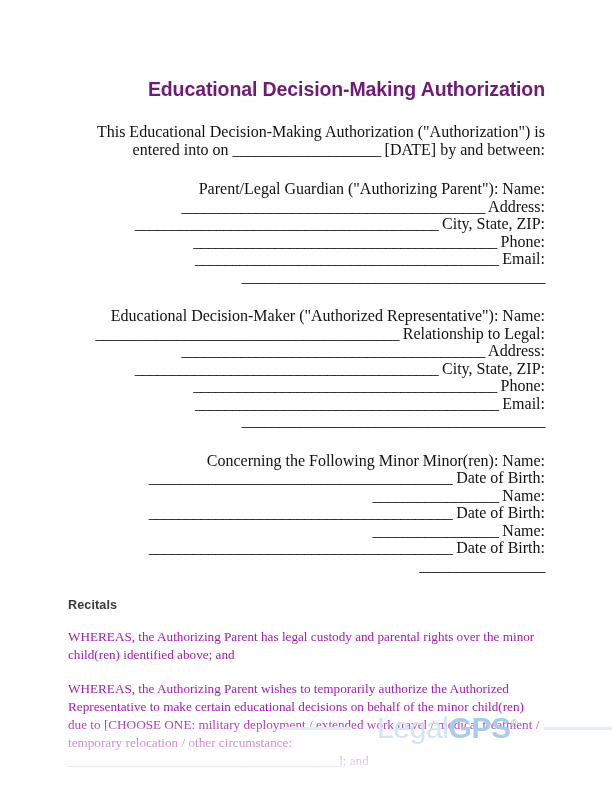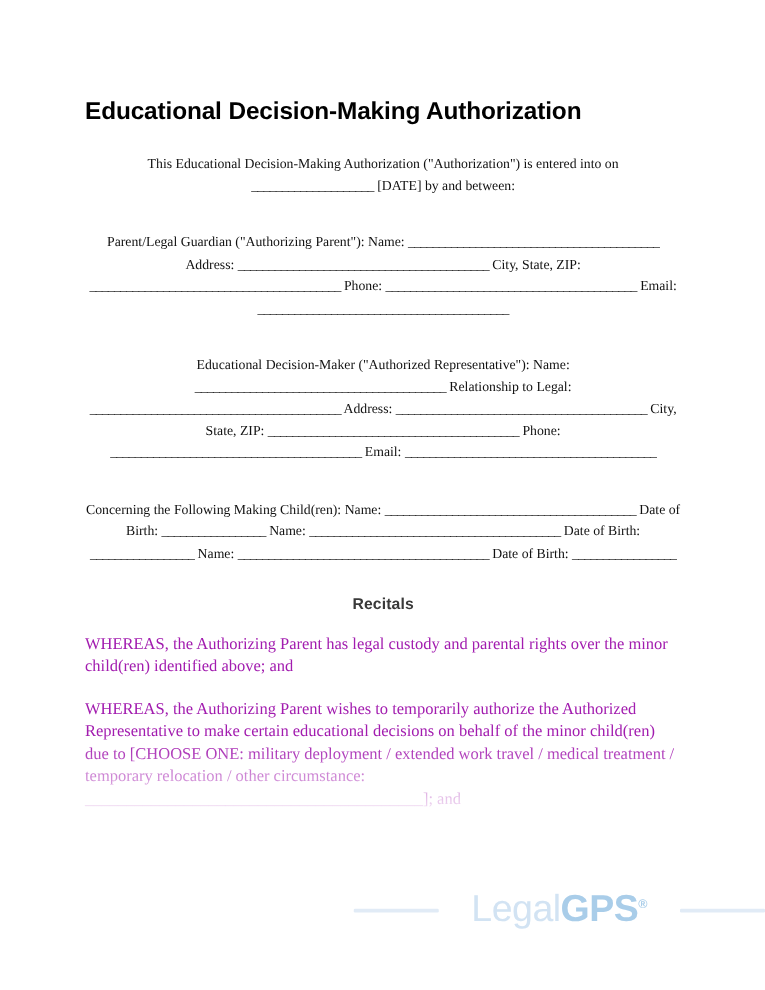--- a/index.html
+++ b/index.html
@@ -28,33 +28,34 @@
     position: absolute;
     left: 68px;
     top: 78px;
     width: 477px;
   }
 
   .doc-title {
     font-family: "Liberation Sans", sans-serif;
     font-weight: bold;
     font-size: 19.5px;
-    color: #000000;
+    color: #701a75;
     letter-spacing: -0.1px;
     margin: 0 0 22px 0;
     line-height: 1.2;
+    text-align: right;
   }
 
   .para {
     font-family: "Liberation Serif", serif;
-    font-size: 11px;
+    font-size: 16px;
     line-height: 17.5px;
     color: #111111;
-    margin: 6px 0 14px 0;
-    text-align: center;
+    margin: 0 0 14px 0;
+    text-align: right;
     word-spacing: 0px;
   }
 
   .para b, .lead {
     font-weight: normal;
   }
 
   .blank {
     font-family: "Liberation Serif", serif;
     letter-spacing: -0.6px;
@@ -62,21 +63,20 @@
 
   .section-gap { height: 8px; }
 
   .recitals-head {
     font-family: "Liberation Sans", sans-serif;
     font-weight: bold;
     font-size: 12.6px;
     color: #3a3a3a;
     margin: 24px 0 16px 0;
     letter-spacing: 0.1px;
-    text-align: center;
   }
 
   .recital {
     font-family: "Liberation Serif", serif;
     font-size: 13.2px;
     line-height: 18px;
     color: #a21caf;
     margin: 0 0 16px 0;
   }
 
@@ -188,21 +188,21 @@
       <span class="blank">_________________________________________</span>
       <span>Phone:</span>
       <span class="blank">_________________________________________</span>
       <span>Email:</span>
       <span class="blank">_________________________________________</span>
     </p>
 
     <div class="section-gap"></div>
 
     <p class="para">
-      <b>Concerning the Following Making Child(ren)</b><span>:</span>
+      <b>Concerning the Following Minor Minor(ren)</b><span>:</span>
       <span>Name:</span>
       <span class="blank">_________________________________________</span>
       <span>Date of Birth:</span>
       <span class="blank">_________________</span>
       <span>Name:</span>
       <span class="blank">_________________________________________</span>
       <span>Date of Birth:</span>
       <span class="blank">_________________</span>
       <span>Name:</span>
       <span class="blank">_________________________________________</span>

